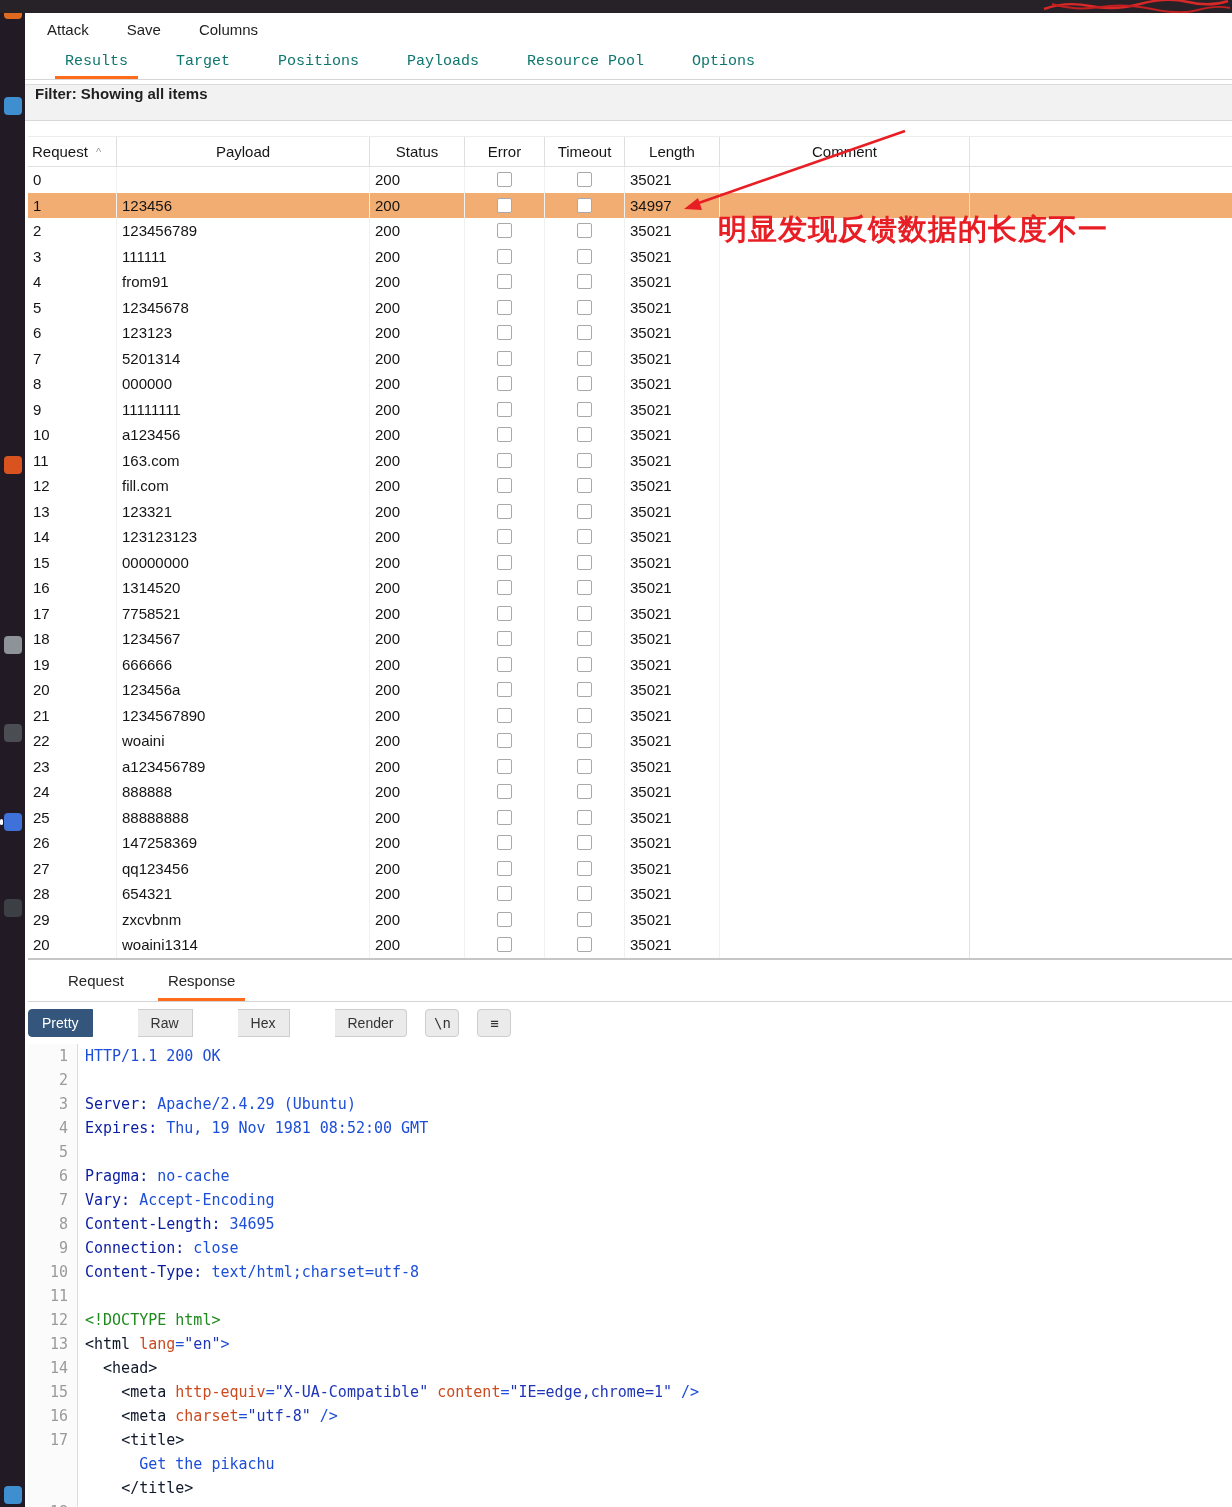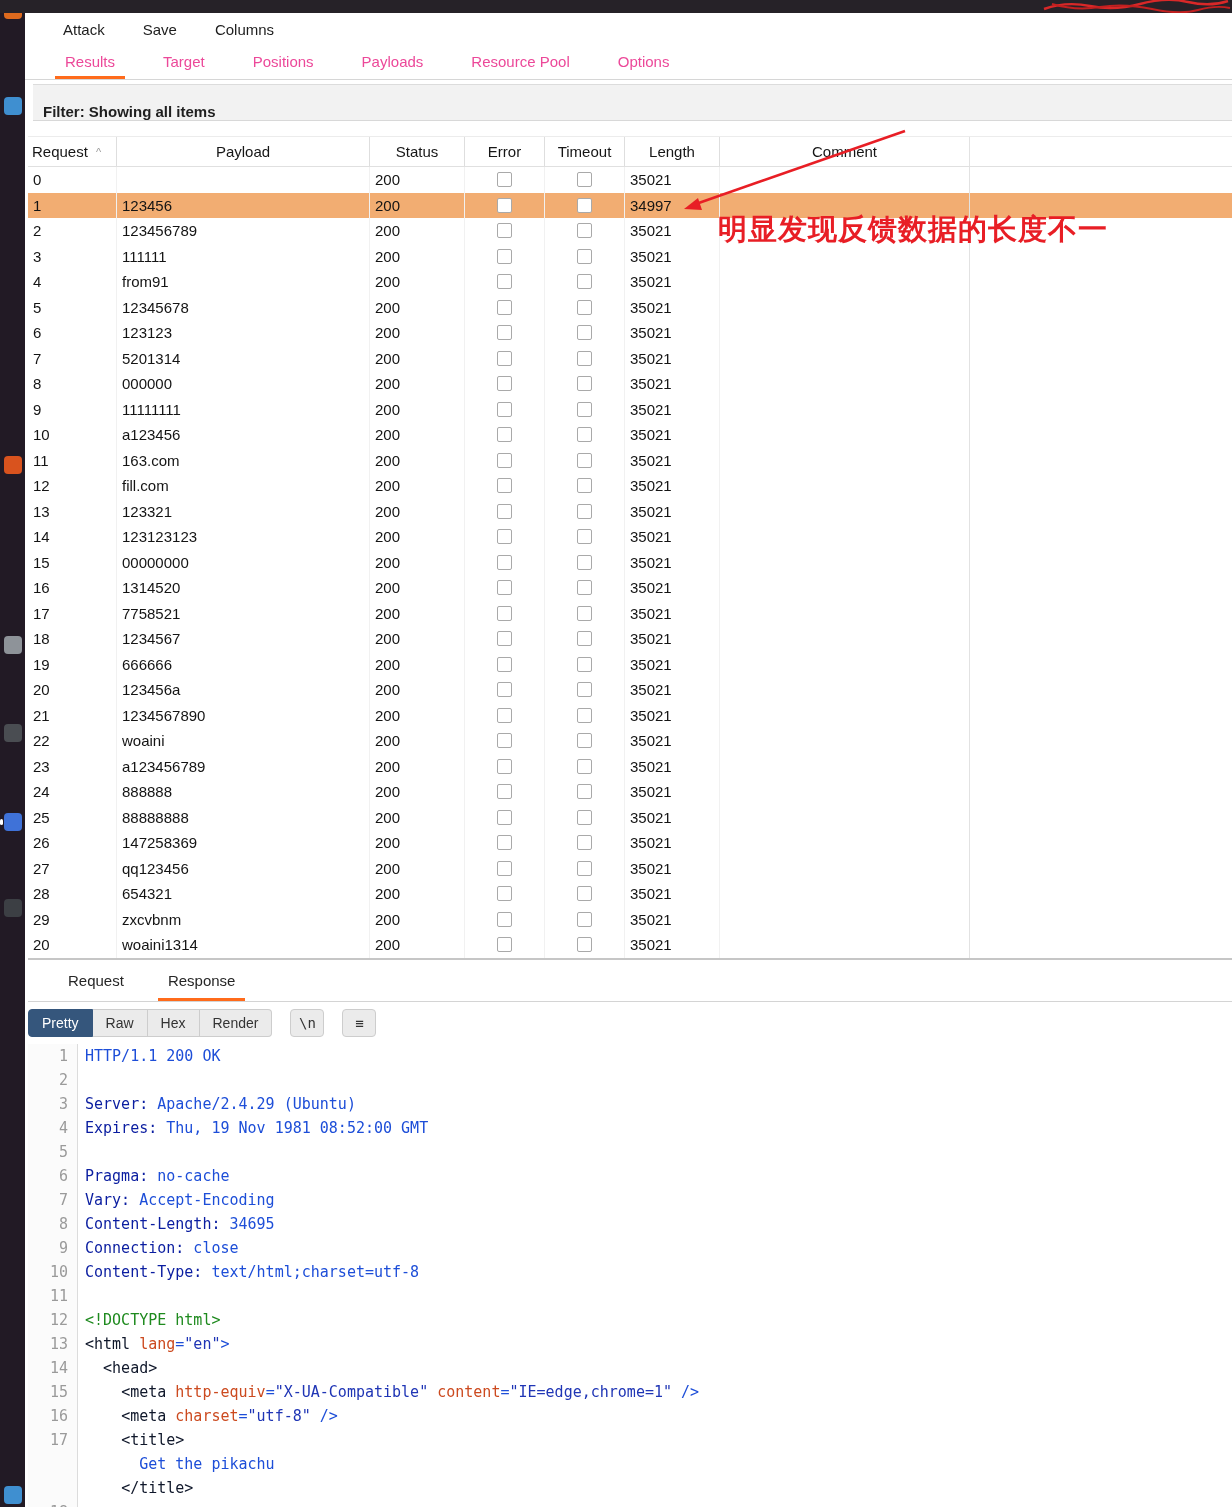--- a/index.html
+++ b/index.html
@@ -10,30 +10,30 @@
   .topbar { position:absolute; top:0; left:0; width:1232px; height:13px; background:#262228; z-index:6; }
   .topbar svg { position:absolute; top:0; left:0; }
   .dock { position:absolute; top:0; left:0; width:25px; height:1507px; background:#221a25; z-index:5; }
   .dock-icon { position:absolute; left:4px; width:18px; height:18px; border-radius:4px; }
   .dock-icon.active::before { content:""; position:absolute; left:-4px; top:6px; width:3px; height:6px;
     background:#fff; border-radius:2px; }
 
   
   .main { position:absolute; left:25px; top:13px; width:1207px; height:1494px; background:#fff; }
 
-  .menu-bar { position:absolute; top:2px; left:16px; right:0; height:28px; display:flex; align-items:center; padding-left:10px; }
+  .menu-bar { position:absolute; top:2px; left:0; right:0; height:28px; display:flex; align-items:center; padding-left:10px; }
   .menu-item { font-size:15px; color:#1d1d1d; padding:4px 12px; margin-right:14px; cursor:default; }
 
   .tabs-bar { position:absolute; top:30px; left:0; right:0; height:37px; display:flex; align-items:stretch;
     padding-left:16px; border-bottom:1px solid #d6d6d6; }
-  .tab { font-size:15px; color:#ec4899; padding:0 24px; display:flex; align-items:center; position:relative; }
+  .tab { font-size:15px; color:#0f766e; padding:0 24px; display:flex; align-items:center; position:relative;font-family:Liberation Mono, monospace; }
   .tab.selected::after { content:""; position:absolute; left:14px; right:14px; bottom:0; height:3px; background:#ff6b1b; }
 
-  .filter-bar { position:absolute; top:71px; left:8px; right:0; height:37px; background:#f2f2f2;
-    border-top:1px solid #dcdcdc; border-bottom:1px solid #d8d8d8; display:flex; align-items:flex-end; padding-left:10px; }
+  .filter-bar { position:absolute; top:71px; left:0; right:0; height:37px; background:#f2f2f2;
+    border-top:1px solid #dcdcdc; border-bottom:1px solid #d8d8d8; display:flex; align-items:flex-start; padding-left:10px; }
   .filter-bar span { font-size:15px; color:#1f1f1f; font-weight:bold; }
 
   
   .results-table { position:absolute; top:123px; left:3px; right:0; height:822px; }
   .thead { height:31px; display:flex; border-top:1px solid #ececec; border-bottom:1px solid #e0e0e0; background:#fff; }
   .th { display:flex; align-items:center; justify-content:center; font-size:15px; color:#161616;
     border-right:1px solid #dedede; }
   .th.c-req { justify-content:flex-start; padding-left:4px; }
   .sort-icon { color:#9a9a9a; font-size:11px; margin-left:8px; }
   .tbody { }
@@ -54,21 +54,21 @@
     color:#e81e25; white-space:nowrap; z-index:4; }
   .arrow-overlay { position:absolute; left:0; top:0; width:1207px; height:1494px; pointer-events:none; z-index:4; }
 
   
   .bottom { position:absolute; left:3px; right:0; top:945px; height:549px; border-top:2px solid #c6c6c6; background:#fff; }
   .bt-tabs { height:42px; display:flex; align-items:stretch; padding-left:18px; border-bottom:1px solid #d4d4d4; }
   .bt-tab { font-size:15px; color:#262626; padding:0 22px; display:flex; align-items:center; position:relative; }
   .bt-tab.selected::after { content:""; position:absolute; left:12px; right:12px; bottom:0; height:3px; background:#ff6b1b; }
 
   .viewbar { position:absolute; top:48px; left:0; height:30px; display:flex; align-items:center; }
-  .seg { display:flex; }
+  .seg { display:flex;gap:45px; }
   .seg button { height:28px; font-size:14px; padding:0 13px; background:#ebebeb; border:1px solid #cdcdcd;
     border-left:none; color:#333; cursor:default; font-family:"Liberation Sans", sans-serif; }
   .seg button:first-child { border-left:1px solid #cdcdcd; border-radius:4px 0 0 4px; }
   .seg button:last-child { border-radius:0 4px 4px 0; }
   .seg button.selected { background:#35567c; border-color:#35567c; color:#fff; }
   .mini-btn { height:28px; min-width:34px; margin-left:18px; background:#ebebeb; border:1px solid #cdcdcd;
     border-radius:4px; font-size:14px; color:#333; font-family:"DejaVu Sans Mono", monospace; cursor:default; }
 
   .code { position:absolute; top:84px; left:0; right:0; bottom:0; overflow:hidden;
     font-family:"DejaVu Sans Mono", monospace; font-size:15px; line-height:24px; }

